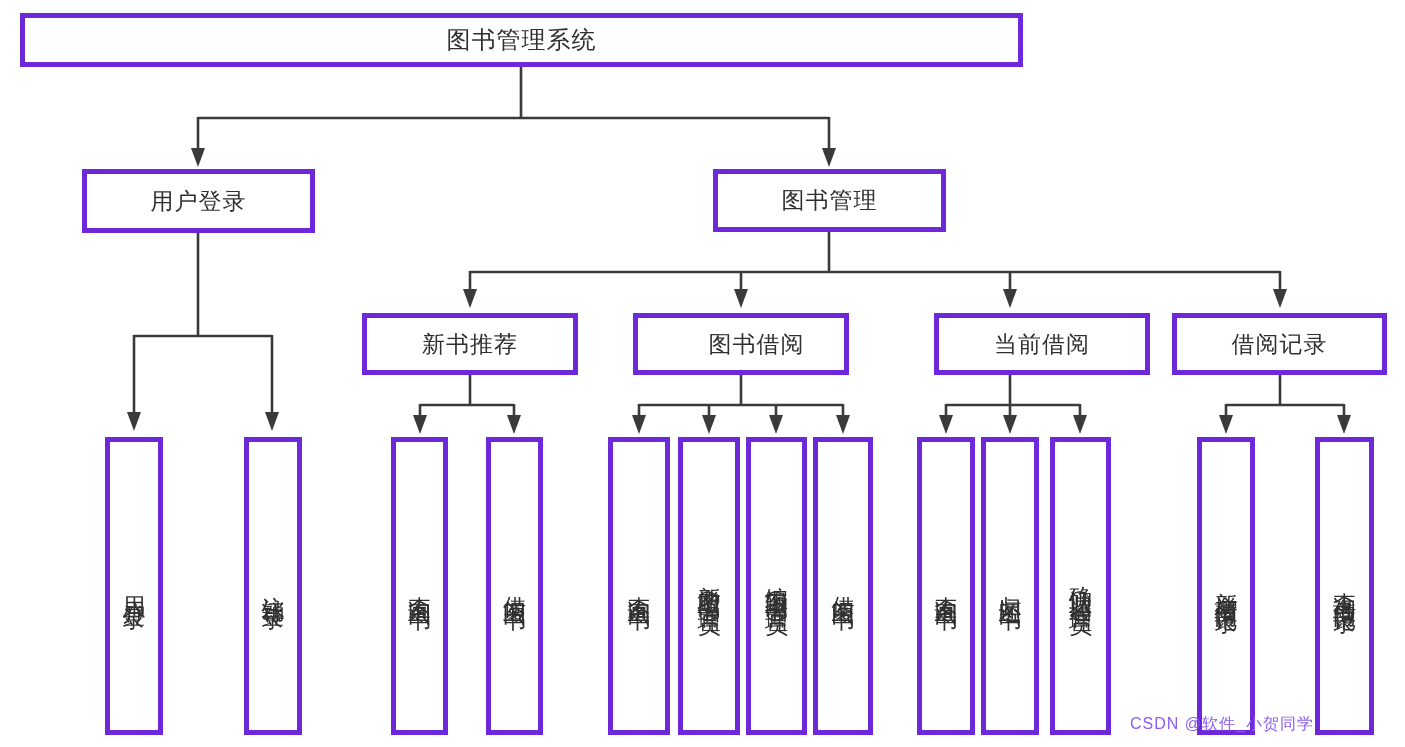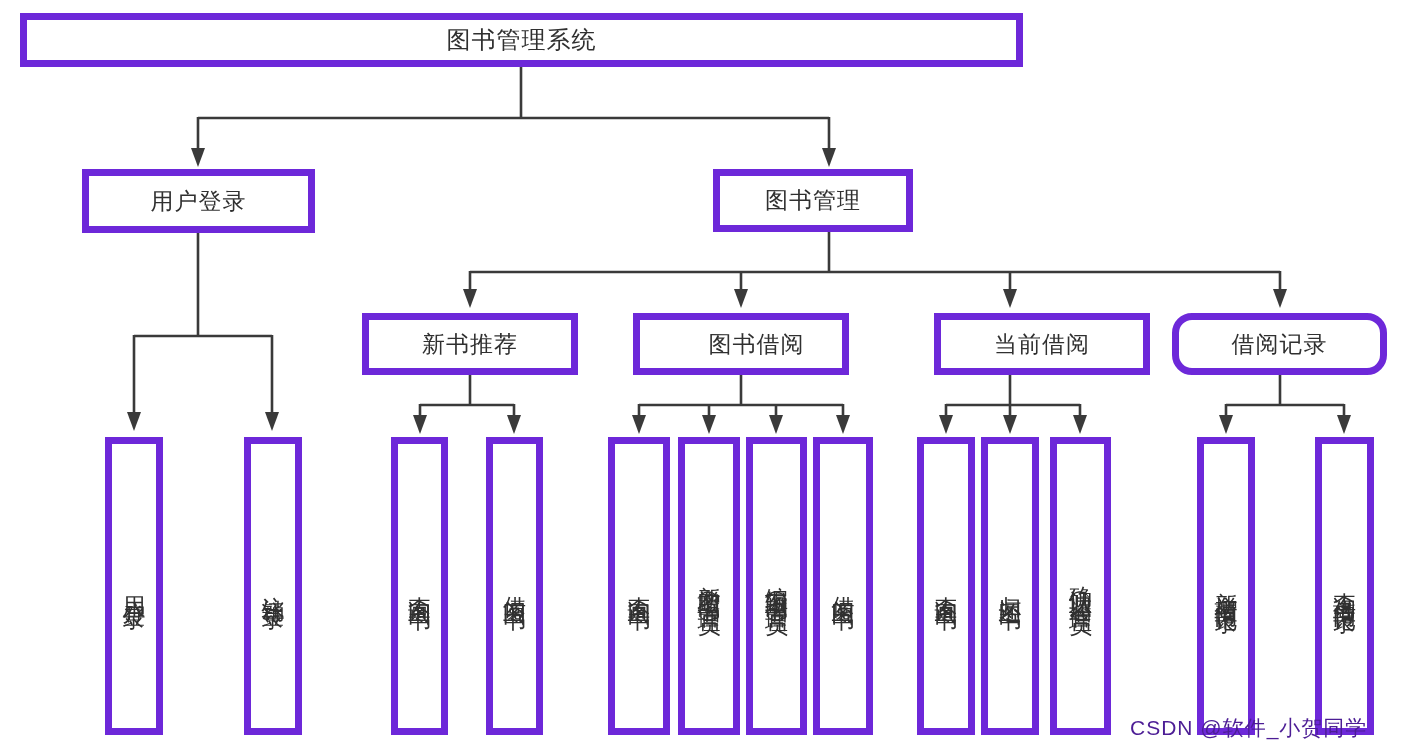--- a/index.html
+++ b/index.html
@@ -8,21 +8,21 @@
     width:1405px;height:747px;
     background:#ffffff;
     font-family:"Liberation Sans","DejaVu Sans",sans-serif;
     overflow:hidden;
   }
   #connectors{position:absolute;left:0;top:0;z-index:1;}
   .box{
     position:absolute;
     box-sizing:border-box;
     background:#ffffff;
-    border:7px solid #6d28d9;
+    border:5px solid #6d28d9;
     display:flex;align-items:center;justify-content:center;
     color:#303030;
     z-index:2;
   }
   .hlabel{
     font-size:23px;
     letter-spacing:1px;
     white-space:nowrap;
   }
   .root-label{font-size:24px;}
@@ -31,22 +31,22 @@
     writing-mode:vertical-lr;
     text-orientation:upright;
     font-size:23px;
     letter-spacing:4px;
     line-height:1.0;
   }
   .watermark{
     position:absolute;
     left:1130px;top:714px;
     z-index:3;
-    font-size:21px;
-    color:#4c1d95;
+    font-size:16px;
+    color:#8b5cf6;
     letter-spacing:1px;
     white-space:nowrap;
   }
 </style>
 </head>
 <body>
 
 <div id="stage">
 
   <svg id="connectors" width="1405" height="747" viewBox="0 0 1405 747">
@@ -81,34 +81,34 @@
     </g>
   </svg>
 
   <div class="box" style="left:20px;top:13px;width:1003px;height:54px;">
     <span class="hlabel root-label">图书管理系统</span>
   </div>
 
   <div class="box" style="left:82px;top:169px;width:233px;height:64px;">
     <span class="hlabel">用户登录</span>
   </div>
-  <div class="box" style="left:713px;top:169px;width:200px;height:63px;text-align:right;">
+  <div class="box" style="left:713px;top:169px;width:233px;height:63px;text-align:right;">
     <span class="hlabel">图书管理</span>
   </div>
 
   <div class="box" style="left:362px;top:313px;width:216px;height:62px;">
     <span class="hlabel">新书推荐</span>
   </div>
   <div class="box" style="left:633px;top:313px;width:216px;height:62px;padding-left:31px;">
     <span class="hlabel">图书借阅</span>
   </div>
   <div class="box" style="left:902px;top:313px;width:216px;height:62px;margin-left:32px;">
     <span class="hlabel">当前借阅</span>
   </div>
-  <div class="box" style="left:1172px;top:313px;width:215px;height:62px;border-radius:20px;">
+  <div class="box" style="left:1172px;top:313px;width:215px;height:62px;">
     <span class="hlabel">借阅记录</span>
   </div>
 
   <div class="box vbox" style="left:105px;width:58px;">
     <span class="vlabel">用户登录</span>
   </div>
   <div class="box vbox" style="left:244px;width:58px;">
     <span class="vlabel">注销登录</span>
   </div>
 

